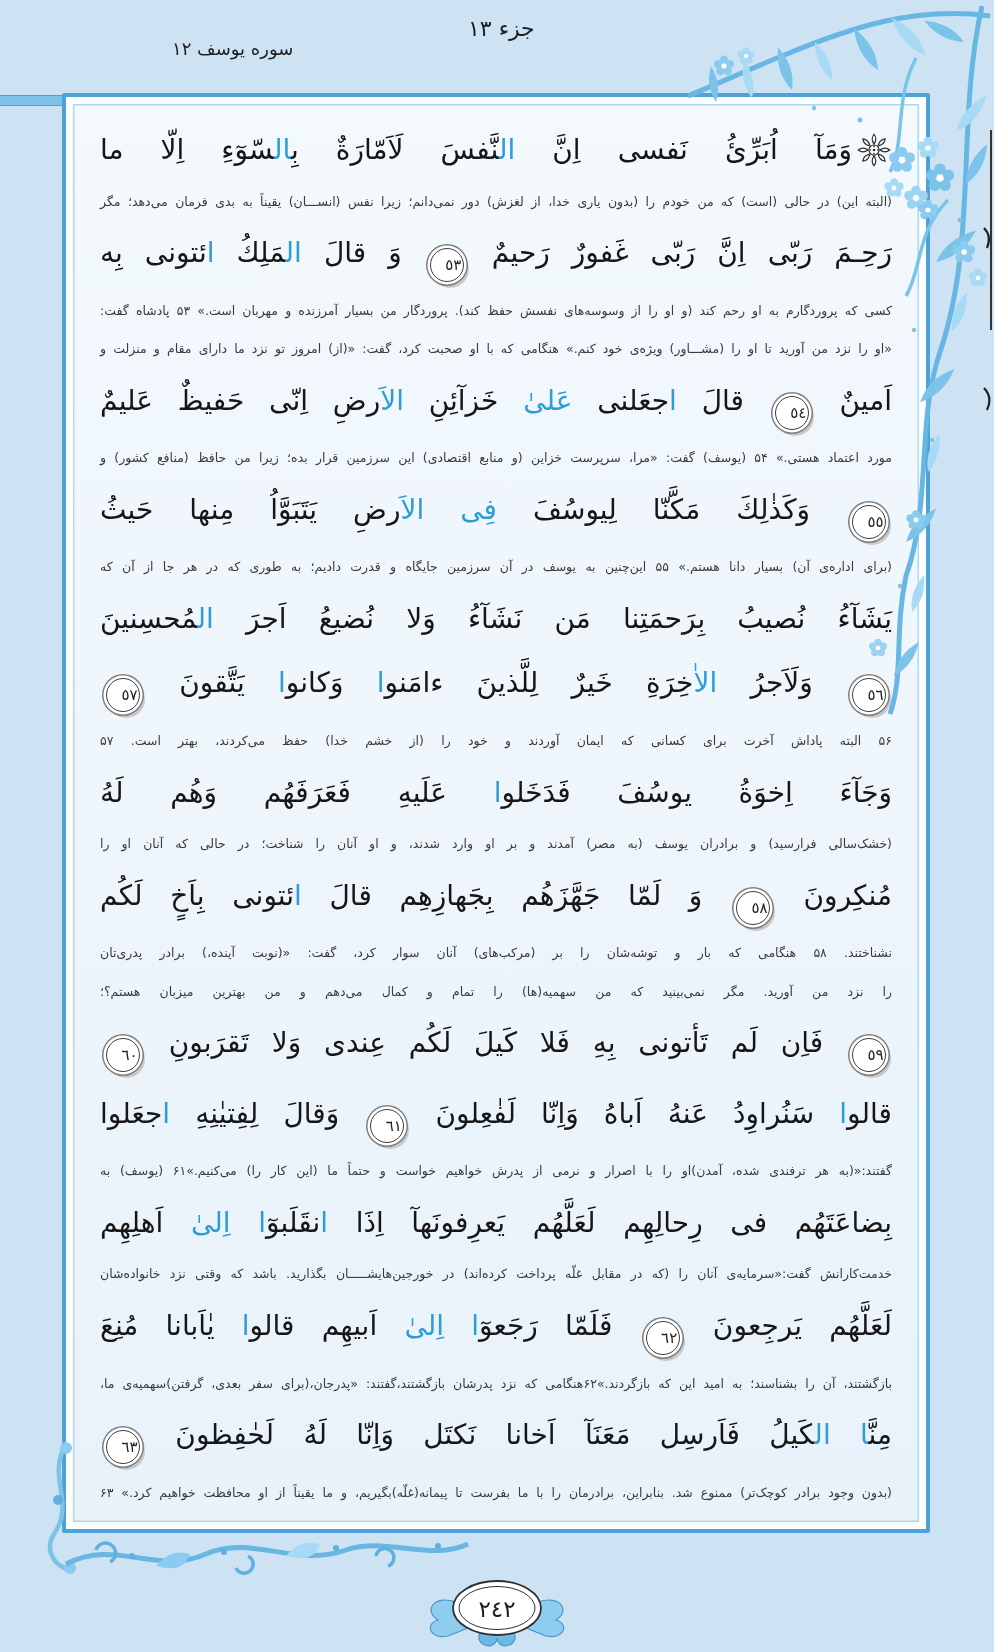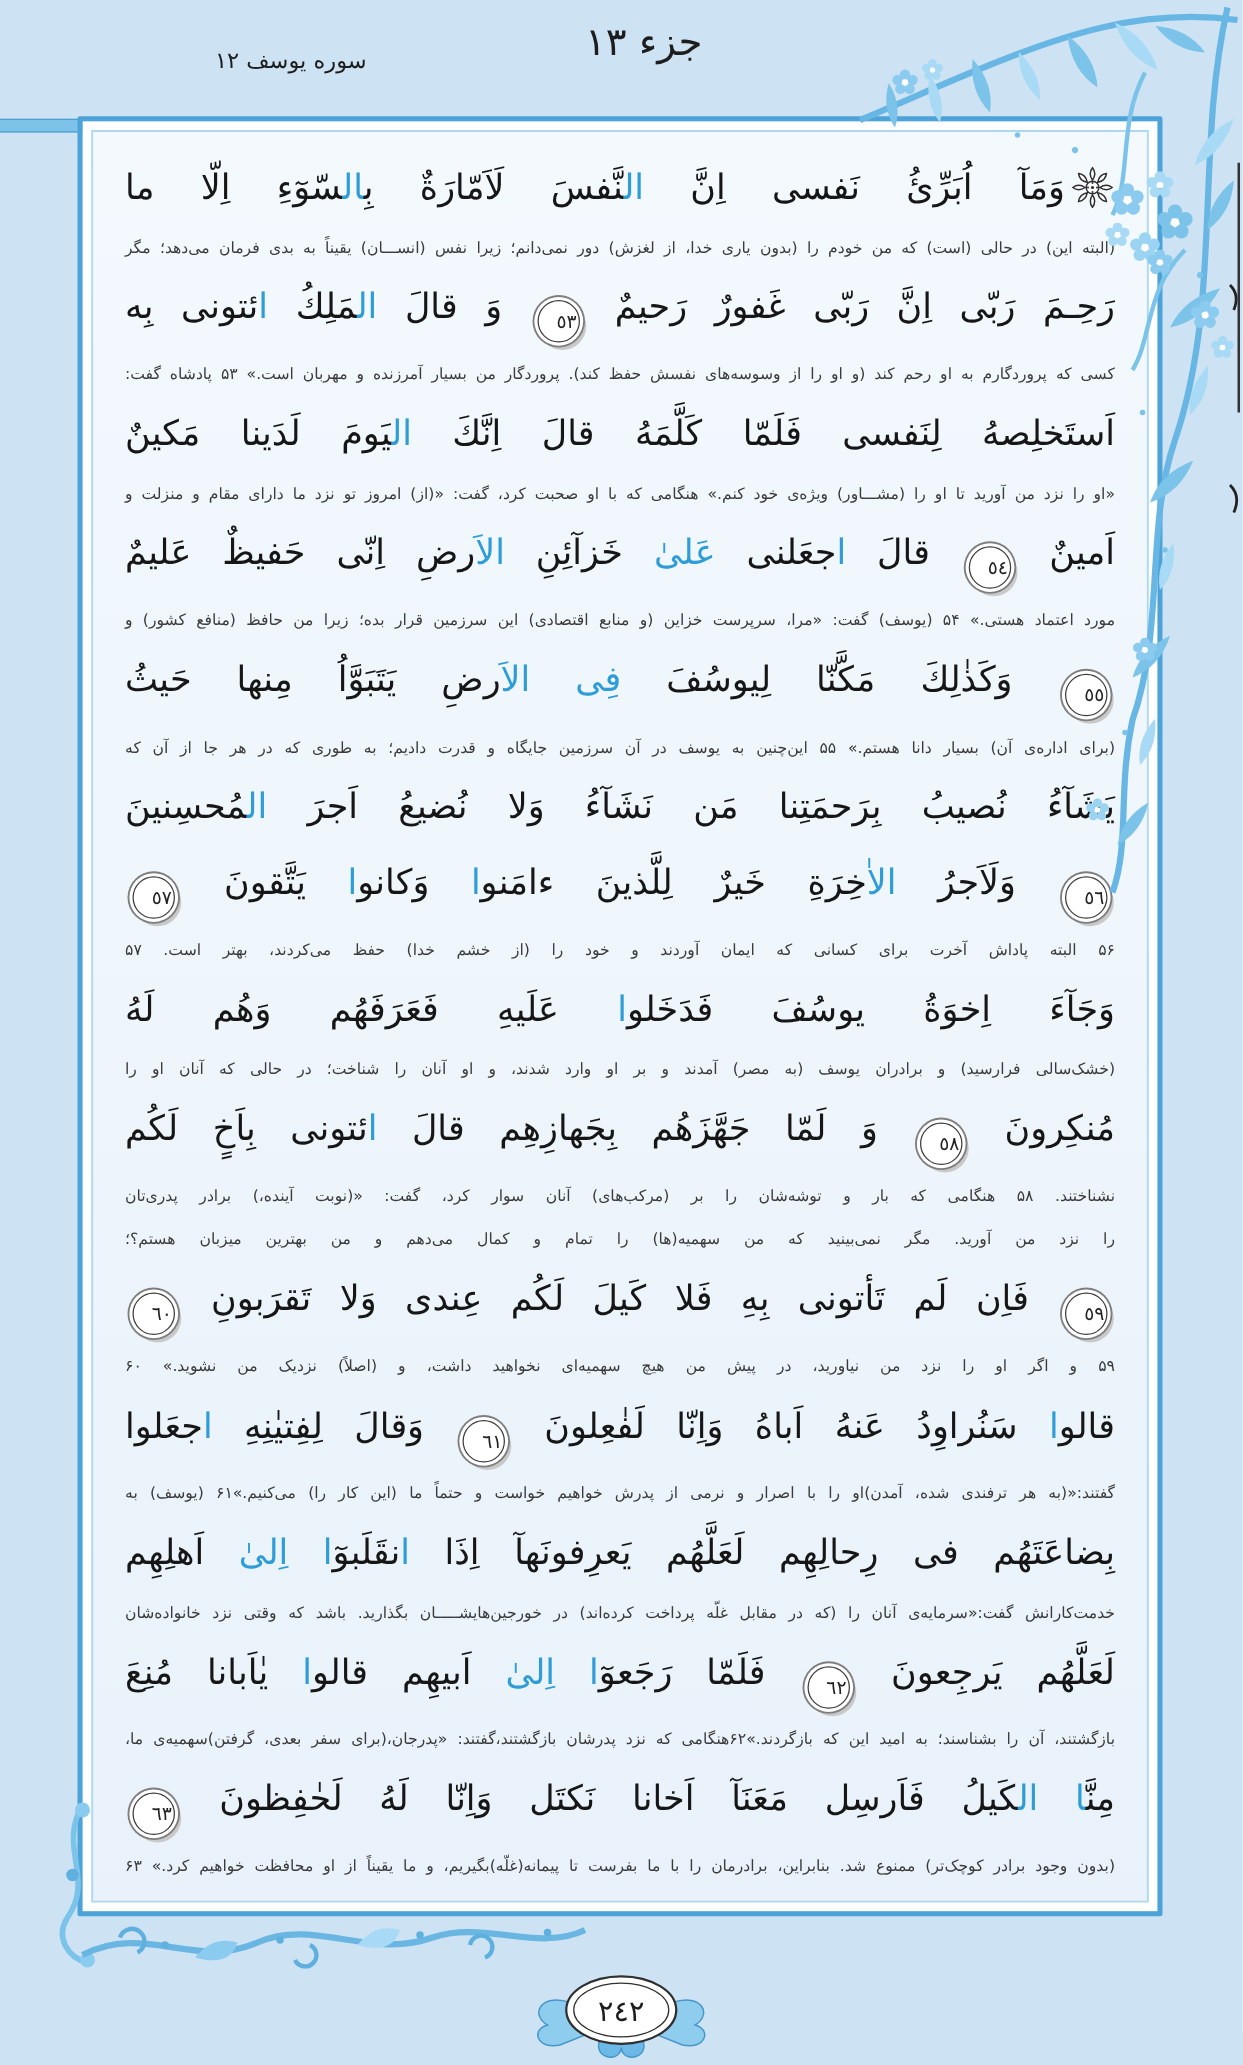--- a/index.html
+++ b/index.html
@@ -1,20 +1,20 @@
 <!DOCTYPE html>
 <html lang="fa" dir="rtl" style="--hl: #2d9cd7;"><head>
 <meta charset="utf-8">
 <style>
   html,body{margin:0;padding:0;}
   body{font-family:"DejaVu Sans",sans-serif;}
   .stage{position:relative;width:994px;height:1652px;overflow:hidden;background:#cde3f3;}
 
   
-  .hdr-juz{position:absolute;top:16px;left:468px;font-size:31px;color:#1d1d1d;direction:rtl;}
+  .hdr-juz{position:absolute;top:16px;left:468px;font-size:22px;color:#1d1d1d;direction:rtl;}
   .hdr-surah{position:absolute;top:38px;left:172px;font-size:18px;color:#1d1d1d;direction:rtl;}
   .hdr-band{position:absolute;top:95px;left:0;width:700px;height:9px;background:#7cc2e9;
             border-top:1.5px solid #519fd2;border-bottom:1.5px solid #519fd2;}
 
   
   .panel{position:absolute;left:62px;top:93px;width:868px;height:1440px;box-sizing:border-box;
          border:4px solid #4da3d8;border-radius:2px;
          background:linear-gradient(#f3f9fd,#e9f2fa);
          box-shadow:inset 0 0 0 7px #fdfeff, inset 0 0 0 8.5px #aed7f0;text-decoration:underline;}
   .content{position:absolute;inset:30px 34px 26px 34px;display:flex;flex-direction:column;
@@ -65,36 +65,34 @@
             </g>
   <circle cx="20" cy="20" r="1.4" fill="#2e2e2e"></circle>
   <circle cx="20" cy="16" r="0.9" fill="#2e2e2e"></circle>
             <circle cx="24" cy="20" r="0.9" fill="#2e2e2e"></circle>
   <circle cx="20" cy="24" r="0.9" fill="#2e2e2e"></circle>
             <circle cx="16" cy="20" r="0.9" fill="#2e2e2e"></circle>
 </svg><span>وَمَآ اُبَرِّئُ نَفسی اِنَّ </span><span class="hl">ال</span><span>نَّفسَ لَاَمّارَةٌ بِ</span><span class="hl">ال</span><span>سّوٓءِ اِلّا ما</span></div>
         <div class="fa-line">(البته این) در حالی (است) که من خودم را (بدون یاری خدا، از لغزش) دور نمی‌دانم؛ زیرا نفس (انســـان) یقیناً به بدی فرمان می‌دهد؛ مگر</div>
         <div class="ar-line"><span>رَحِـمَ رَبّی اِنَّ رَبّی غَفورٌ رَحیمٌ </span><span class="medallion">٥٣</span><span> وَ قالَ </span><span class="hl">ال</span><span>مَلِكُ </span><span class="hl">ا</span><span>ئتونی بِه</span></div>
         <div class="fa-line">کسی که پروردگارم به او رحم کند (و او را از وسوسه‌های نفسش حفظ کند). پروردگار من بسیار آمرزنده و مهربان است.» ۵۳   پادشاه گفت:</div>
-        <div class="ar-line"><span>اَستَخلِصهُ لِنَفسی فَلَمّا كَلَّمَهُ قالَ اِنَّكَ </span><span class="hl">ال</span><span>یَومَ لَدَینا مَكینٌ</span></div>
         <div class="fa-line">«او را نزد من آورید تا او را (مشـــاور) ویژه‌ی خود کنم.» هنگامی که با او صحبت کرد، گفت: «(از) امروز تو نزد ما دارای مقام و منزلت و</div>
         <div class="ar-line"><span>اَمینٌ </span><span class="medallion">٥٤</span><span> قالَ </span><span class="hl">ا</span><span>جعَلنی </span><span class="hl">عَلیٰ</span><span> خَزآئِنِ </span><span class="hl">الاَ</span><span>رضِ اِنّی حَفیظٌ عَلیمٌ</span></div>
         <div class="fa-line">مورد اعتماد هستی.» ۵۴      (یوسف) گفت: «مرا، سرپرست خزاین (و منابع اقتصادی) این سرزمین قرار بده؛ زیرا من حافظ (منافع کشور) و</div>
         <div class="ar-line"><span class="medallion">٥٥</span><span> وَكَذٰلِكَ مَكَّنّا لِیوسُفَ </span><span class="hl">فِی الاَ</span><span>رضِ یَتَبَوَّاُ مِنها حَیثُ</span></div>
         <div class="fa-line">(برای اداره‌ی آن) بسیار دانا هستم.» ۵۵      این‌چنین به یوسف در آن سرزمین جایگاه و قدرت دادیم؛      به طوری که در هر جا از آن که</div>
         <div class="ar-line"><span>یَشَآءُ نُصیبُ بِرَحمَتِنا مَن نَشَآءُ وَلا نُضیعُ اَجرَ </span><span class="hl">ال</span><span>مُحسِنینَ</span></div>
         <div class="ar-line"><span class="medallion">٥٦</span><span> وَلَاَجرُ </span><span class="hl">الاٰ</span><span>خِرَةِ خَیرٌ لِلَّذینَ ءامَنو</span><span class="hl">ا</span><span> وَكانو</span><span class="hl">ا</span><span> یَتَّقونَ </span><span class="medallion">٥٧</span></div>
         <div class="fa-line">۵۶   البته پاداش آخرت  برای کسانی که ایمان آوردند      و خود را (از خشم خدا)  حفظ می‌کردند، بهتر است.      ۵۷</div>
         <div class="ar-line"><span>وَجَآءَ اِخوَةُ یوسُفَ فَدَخَلو</span><span class="hl">ا</span><span> عَلَیهِ فَعَرَفَهُم وَهُم لَهُ</span></div>
         <div class="fa-line">(خشک‌سالی فرارسید)    و برادران یوسف (به مصر) آمدند      و بر او وارد شدند، و او آنان را شناخت؛    در حالی که آنان او را</div>
         <div class="ar-line"><span>مُنكِرونَ </span><span class="medallion">٥٨</span><span> وَ لَمّا جَهَّزَهُم بِجَهازِهِم قالَ </span><span class="hl">ا</span><span>ئتونی بِاَخٍ لَكُم</span></div>
         <div class="fa-line">نشناختند.      ۵۸  هنگامی که بار و توشه‌شان را بر (مرکب‌های) آنان سوار کرد، گفت: «(نوبت آینده،) برادر پدری‌تان</div>
         <div class="fa-line">را نزد من آورید.      مگر نمی‌بینید      که من سهمیه(ها)  را تمام  و کمال می‌دهم      و من بهترین میزبان هستم؟؛</div>
         <div class="ar-line"><span class="medallion">٥٩</span><span> فَاِن لَم تَأتونی بِهِ فَلا كَیلَ لَكُم عِندی وَلا تَقرَبونِ </span><span class="medallion">٦٠</span></div>
-        <div class="fa-line">۵۹      و اگر او را نزد من نیاورید،    در پیش من هیچ سهمیه‌ای نخواهید داشت،      و (اصلاً) نزدیک من نشوید.»      ۶۰</div>
         <div class="ar-line"><span>قالو</span><span class="hl">ا</span><span> سَنُراوِدُ عَنهُ اَباهُ وَاِنّا لَفٰعِلونَ </span><span class="medallion">٦١</span><span> وَقالَ لِفِتیٰنِهِ </span><span class="hl">ا</span><span>جعَلوا</span></div>
         <div class="fa-line">گفتند:«(به هر ترفندی شده، آمدن)او را با اصرار و نرمی از پدرش خواهیم خواست    و حتماً ما (این کار را) می‌کنیم.»۶۱      (یوسف) به</div>
         <div class="ar-line"><span>بِضاعَتَهُم فی رِحالِهِم لَعَلَّهُم یَعرِفونَهآ اِذَا </span><span class="hl">ا</span><span>نقَلَبوٓ</span><span class="hl">ا</span><span> </span><span class="hl">اِلیٰ</span><span> اَهلِهِم</span></div>
         <div class="fa-line">خدمت‌کارانش گفت:«سرمایه‌ی آنان را (که در مقابل غلّه پرداخت کرده‌اند) در خورجین‌هایشـــــان بگذارید. باشد که وقتی نزد خانواده‌شان</div>
         <div class="ar-line"><span>لَعَلَّهُم یَرجِعونَ </span><span class="medallion">٦٢</span><span> فَلَمّا رَجَعوٓ</span><span class="hl">ا</span><span> </span><span class="hl">اِلیٰ</span><span> اَبیهِم قالو</span><span class="hl">ا</span><span> یٰاَبانا مُنِعَ</span></div>
         <div class="fa-line">بازگشتند، آن را بشناسند؛ به امید این که بازگردند.»۶۲هنگامی که نزد پدرشان بازگشتند،گفتند: «پدرجان،(برای سفر بعدی، گرفتن)سهمیه‌ی ما،</div>
         <div class="ar-line"><span>مِنَّ</span><span class="hl">ا ال</span><span>كَیلُ فَاَرسِل مَعَنَآ اَخانا نَكتَل وَاِنّا لَهُ لَحٰفِظونَ </span><span class="medallion">٦٣</span></div>
         <div class="fa-line">(بدون وجود برادر کوچک‌تر)  ممنوع شد. بنابراین، برادرمان را با ما بفرست تا پیمانه(غلّه)بگیریم،  و ما یقیناً از او محافظت خواهیم کرد.» ۶۳</div>
       </div>
   </div>

